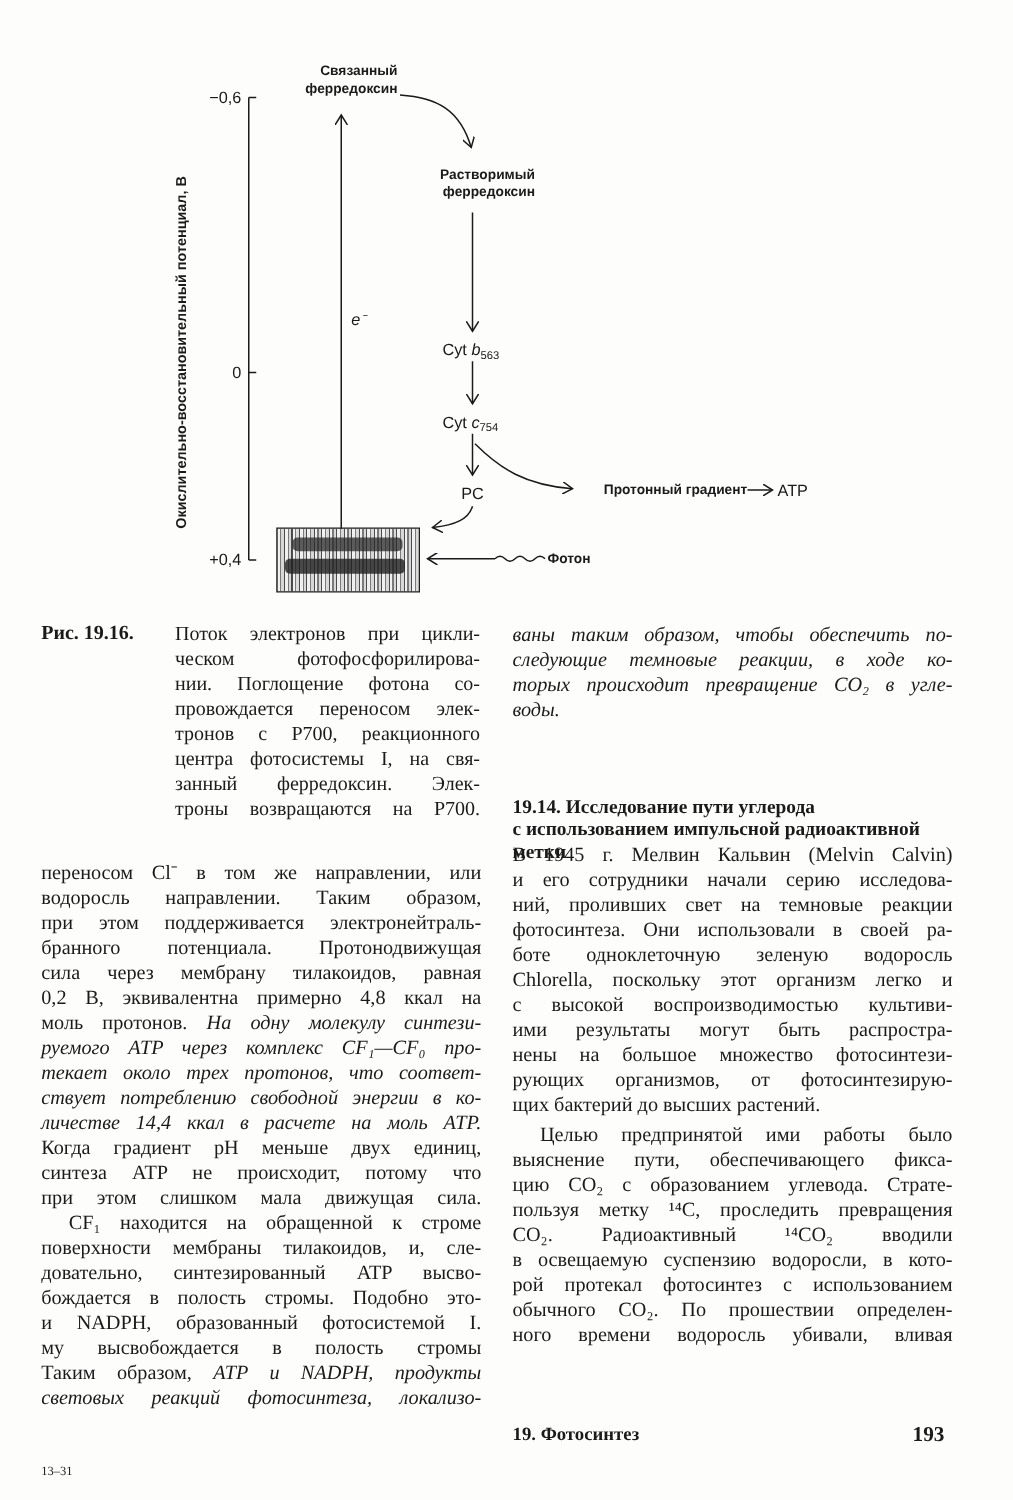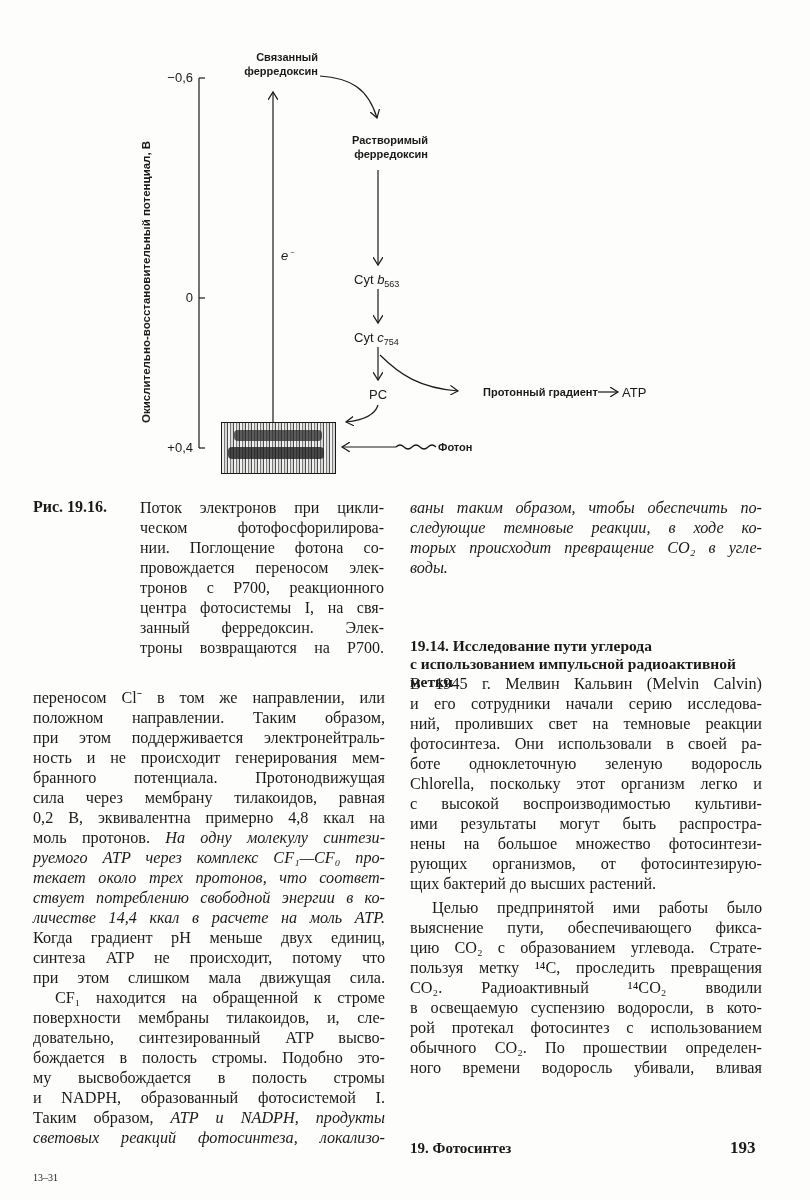--- a/index.html
+++ b/index.html
@@ -116,40 +116,39 @@
   <span class="line">нии. Поглощение фотона со-</span>
   <span class="line">провождается переносом элек-</span>
   <span class="line">тронов с P700, реакционного</span>
   <span class="line">центра фотосистемы I, на свя-</span>
   <span class="line">занный ферредоксин. Элек-</span>
   <span class="line">троны возвращаются на P700.</span>
 </div>
 
 <div class="col" style="left:33px;top:688px;width:352px;">
   <span class="line">переносом Cl⁻ в том же направлении, или</span>
-  <span class="line">положном направлении. Таким образом,</span>
+  <span class="line">водоросль направлении. Таким образом,</span>
   <span class="line">при этом поддерживается электронейтраль-</span>
-  <span class="line">ность и не происходит генерирования мем-</span>
   <span class="line">бранного потенциала. Протонодвижущая</span>
   <span class="line">сила через мембрану тилакоидов, равная</span>
   <span class="line">0,2 В, эквивалентна примерно 4,8 ккал на</span>
   <span class="line"><span>моль протонов.</span> <i>На одну молекулу синтези-</i></span>
   <span class="line it">руемого ATP через комплекс CF₁—CF₀ про-</span>
   <span class="line it">текает около трех протонов, что соответ-</span>
   <span class="line it">ствует потреблению свободной энергии в ко-</span>
   <span class="line it">личестве 14,4 ккал в расчете на моль ATP.</span>
   <span class="line">Когда градиент pH меньше двух единиц,</span>
   <span class="line">синтеза ATP не происходит, потому что</span>
   <span class="line">при этом слишком мала движущая сила.</span>
   <span class="line indent" style="text-indent:22px">CF₁ находится на обращенной к строме</span>
   <span class="line">поверхности мембраны тилакоидов, и, сле-</span>
   <span class="line">довательно, синтезированный ATP высво-</span>
   <span class="line">бождается в полость стромы. Подобно это-</span>
+  <span class="line">и NADPH, образованный фотосистемой I.</span>
   <span class="line">му высвобождается в полость стромы</span>
-  <span class="line">и NADPH, образованный фотосистемой I.</span>
   <span class="line"><span>Таким образом,</span> <i>ATP и NADPH, продукты</i></span>
   <span class="line it">световых реакций фотосинтеза, локализо-</span>
 </div>
 
 <div class="col" style="left:410px;top:498px;width:352px;">
   <span class="line it">ваны таким образом, чтобы обеспечить по-</span>
   <span class="line it">следующие темновые реакции, в ходе ко-</span>
   <span class="line it">торых происходит превращение CO₂ в угле-</span>
   <span class="line it last">воды.</span>
 </div>

